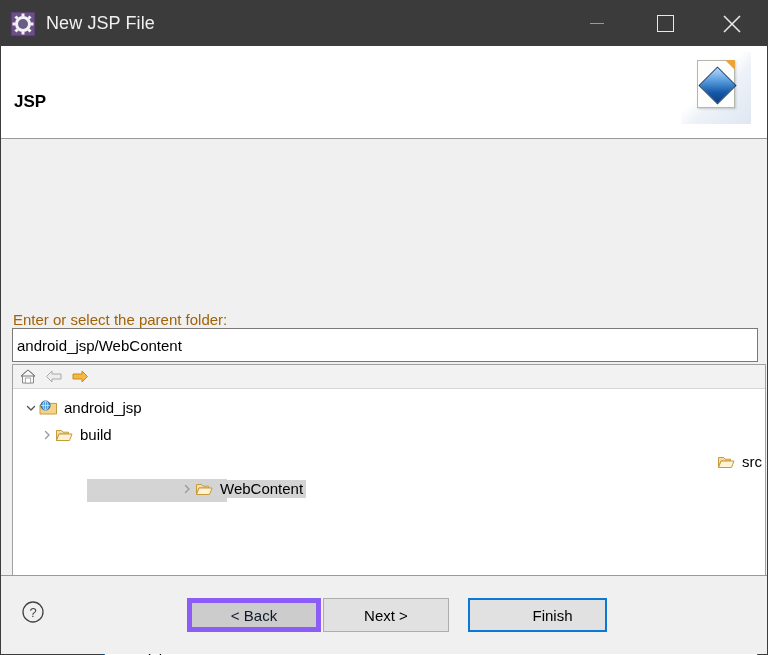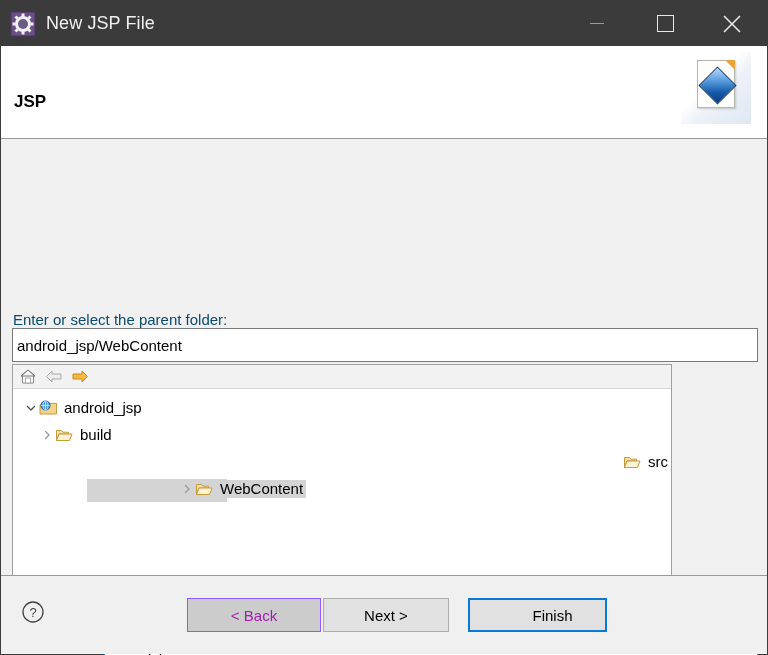--- a/index.html
+++ b/index.html
@@ -150,21 +150,21 @@
     background: #f0f0f0;
     position: relative;
     padding: 0 10px;
     box-sizing: border-box;
   }
   .label-parent {
     position: absolute;
     left: 12px;
     top: 172px;
     font-size: 15px;
-    color: #0c4a6e;
+    color: #a16207;
   }
   .path-input {
     position: absolute;
     left: 11px;
     top: 189px;
     width: 746px;
     height: 34px;
     box-sizing: border-box;
     background: #ffffff;
     border: 1px solid #7a7a7a;
@@ -173,21 +173,21 @@
     color: #000;
     padding: 0 4px;
     outline: none;
   }
 
   
   .tree-panel {
     position: absolute;
     left: 11px;
     top: 225px;
-    width: 660px;
+    width: 754px;
     height: 253px;
     box-sizing: border-box;
     background: #ffffff;
     border: 1px solid #a0a0a0;
     overflow: hidden;
   }
   .tree-toolbar {
     height: 23px;
     background: #f2f2f2;
     border-bottom: 1px solid #d7d7d7;
@@ -306,22 +306,22 @@
     background: #e1e1e1;
     border: 1px solid #adadad;
     color: #000;
     cursor: default;
     padding: 0;
   }
   .btn-back {
     left: 186px;
     width: 134px;
     background: #cccccc;
-    border: 1px solid #8b5cf6;
-    color: #a21caf;
+    border: 5px solid #8b5cf6;
+    color: #0f172a;
   }
   .btn-next { left: 322px; width: 126px; }
   .btn-finish {
     left: 467px;
     width: 139px;
     border: 2px solid #0a78d4;
     background: #e1e1e1;
     padding-left: 30px;
   }
   .btn-cancel { left: 611px; width: 140px; }

